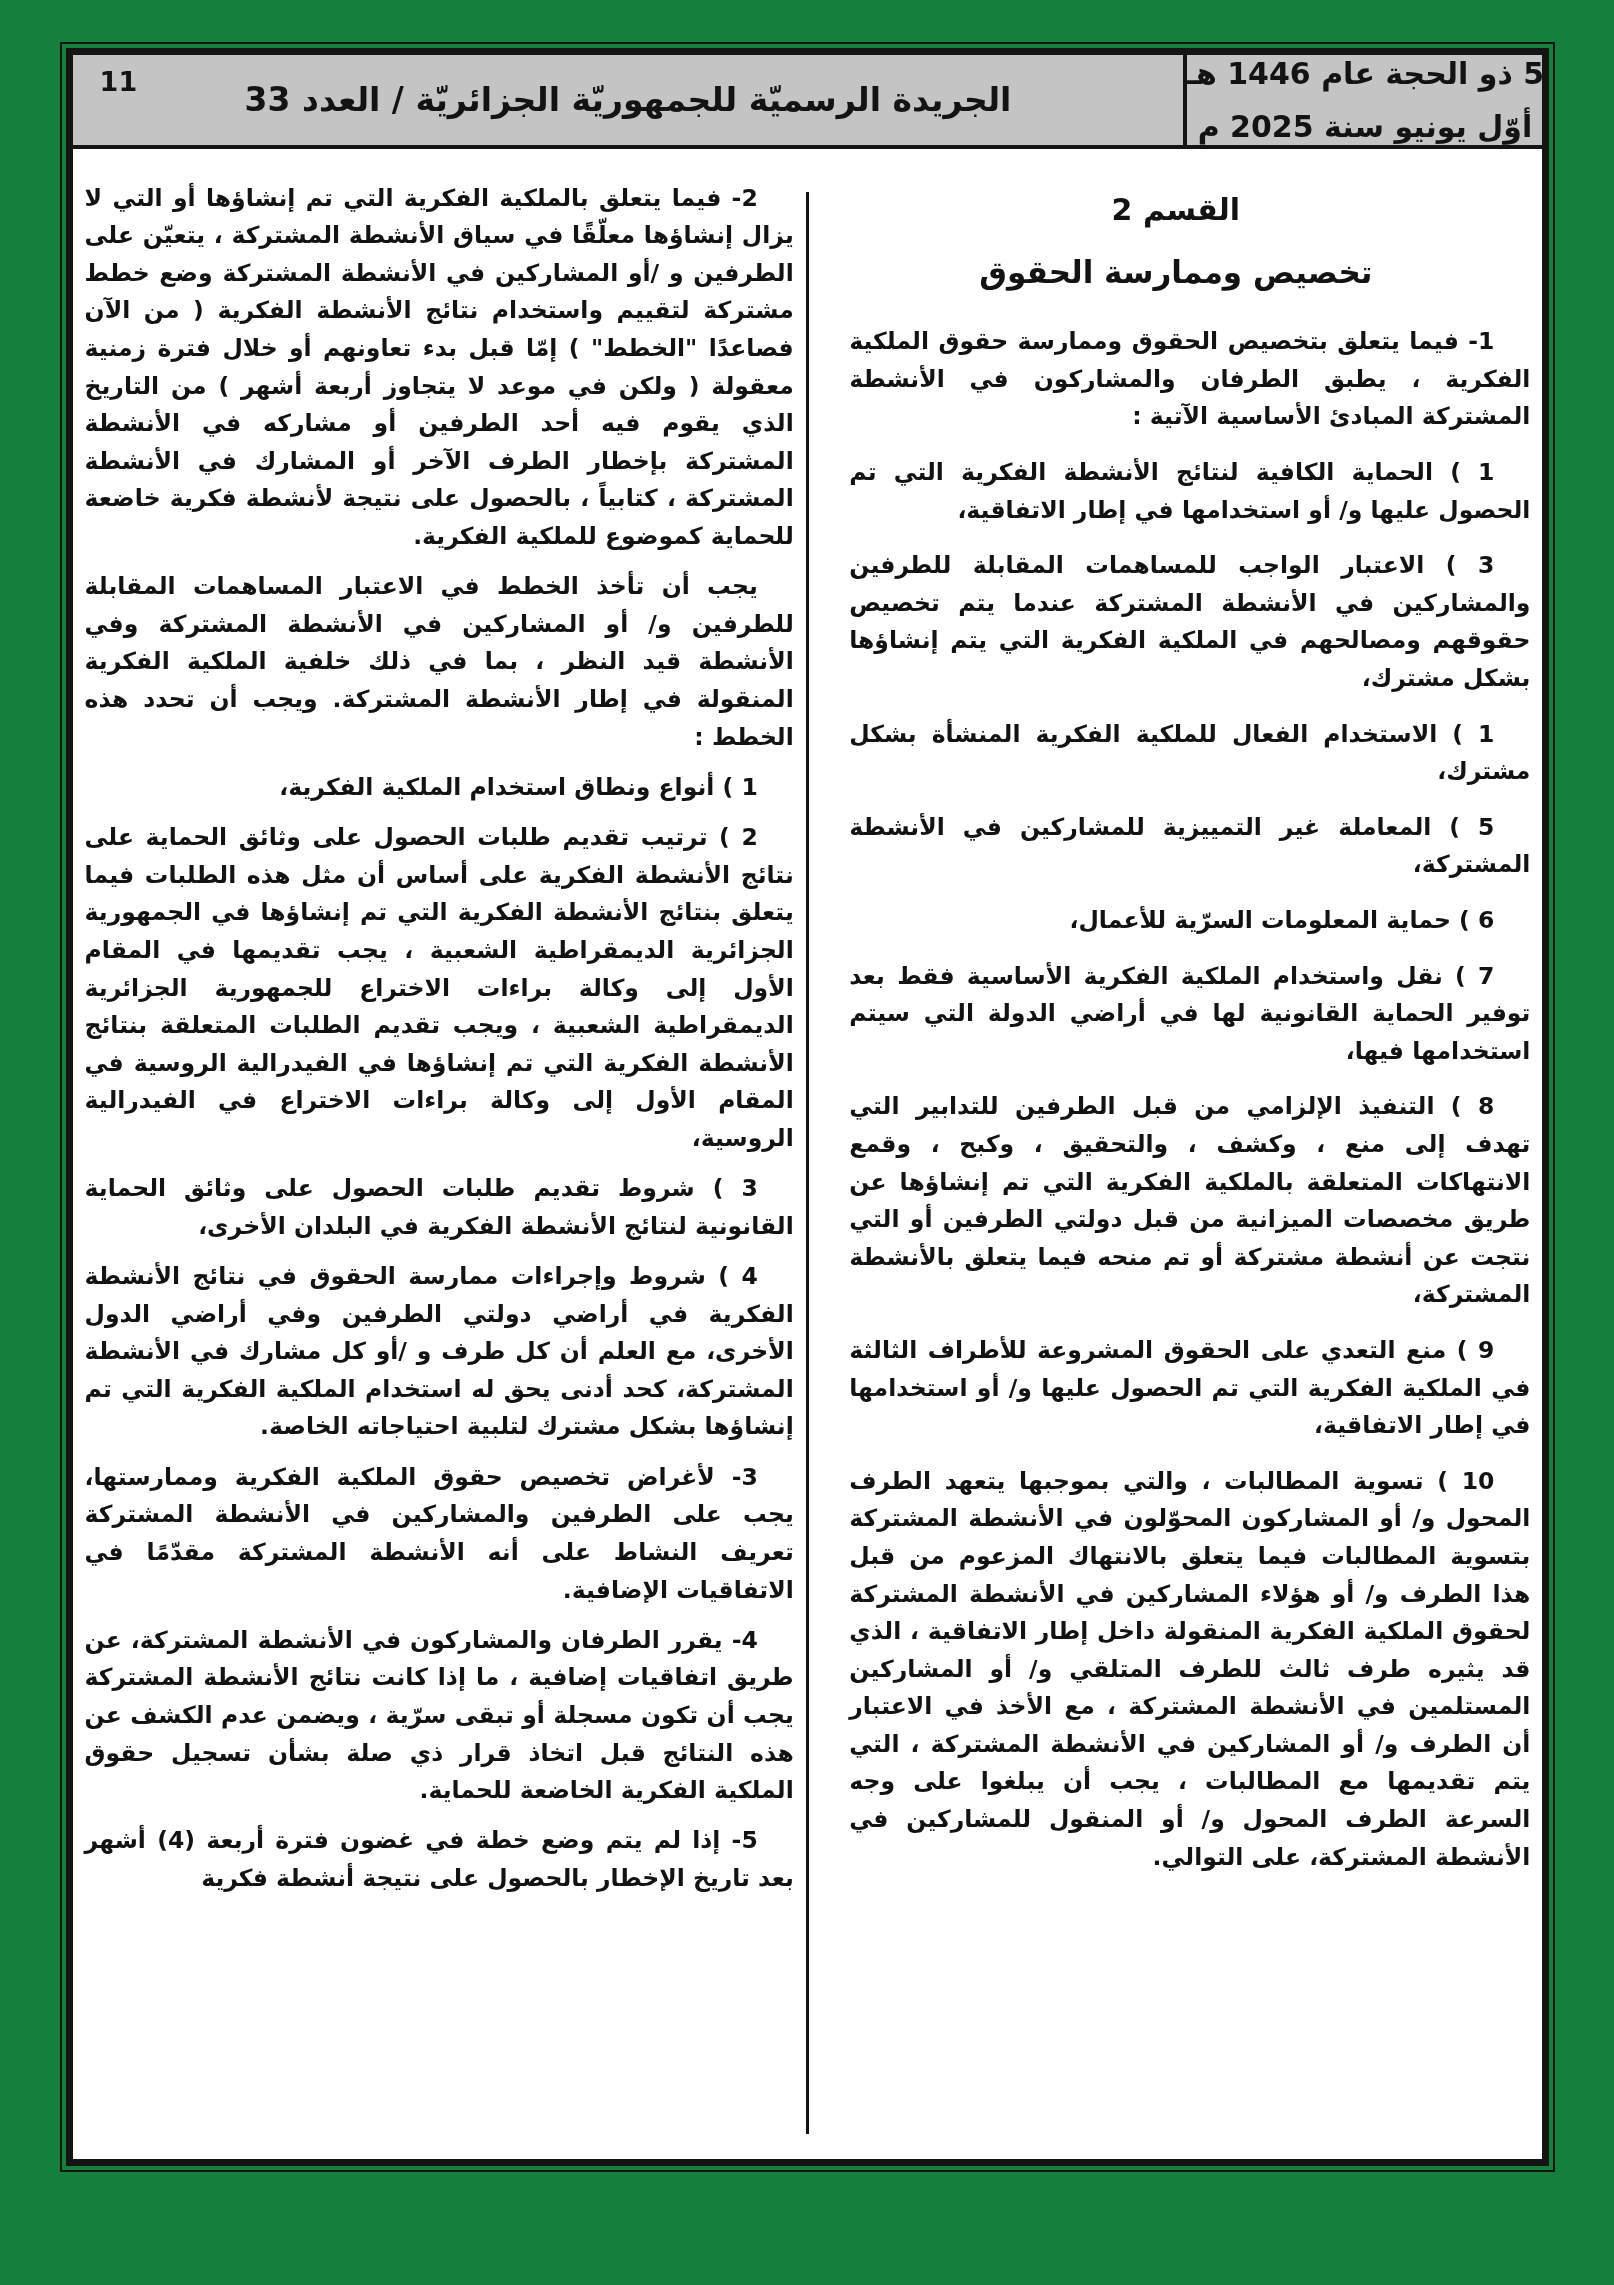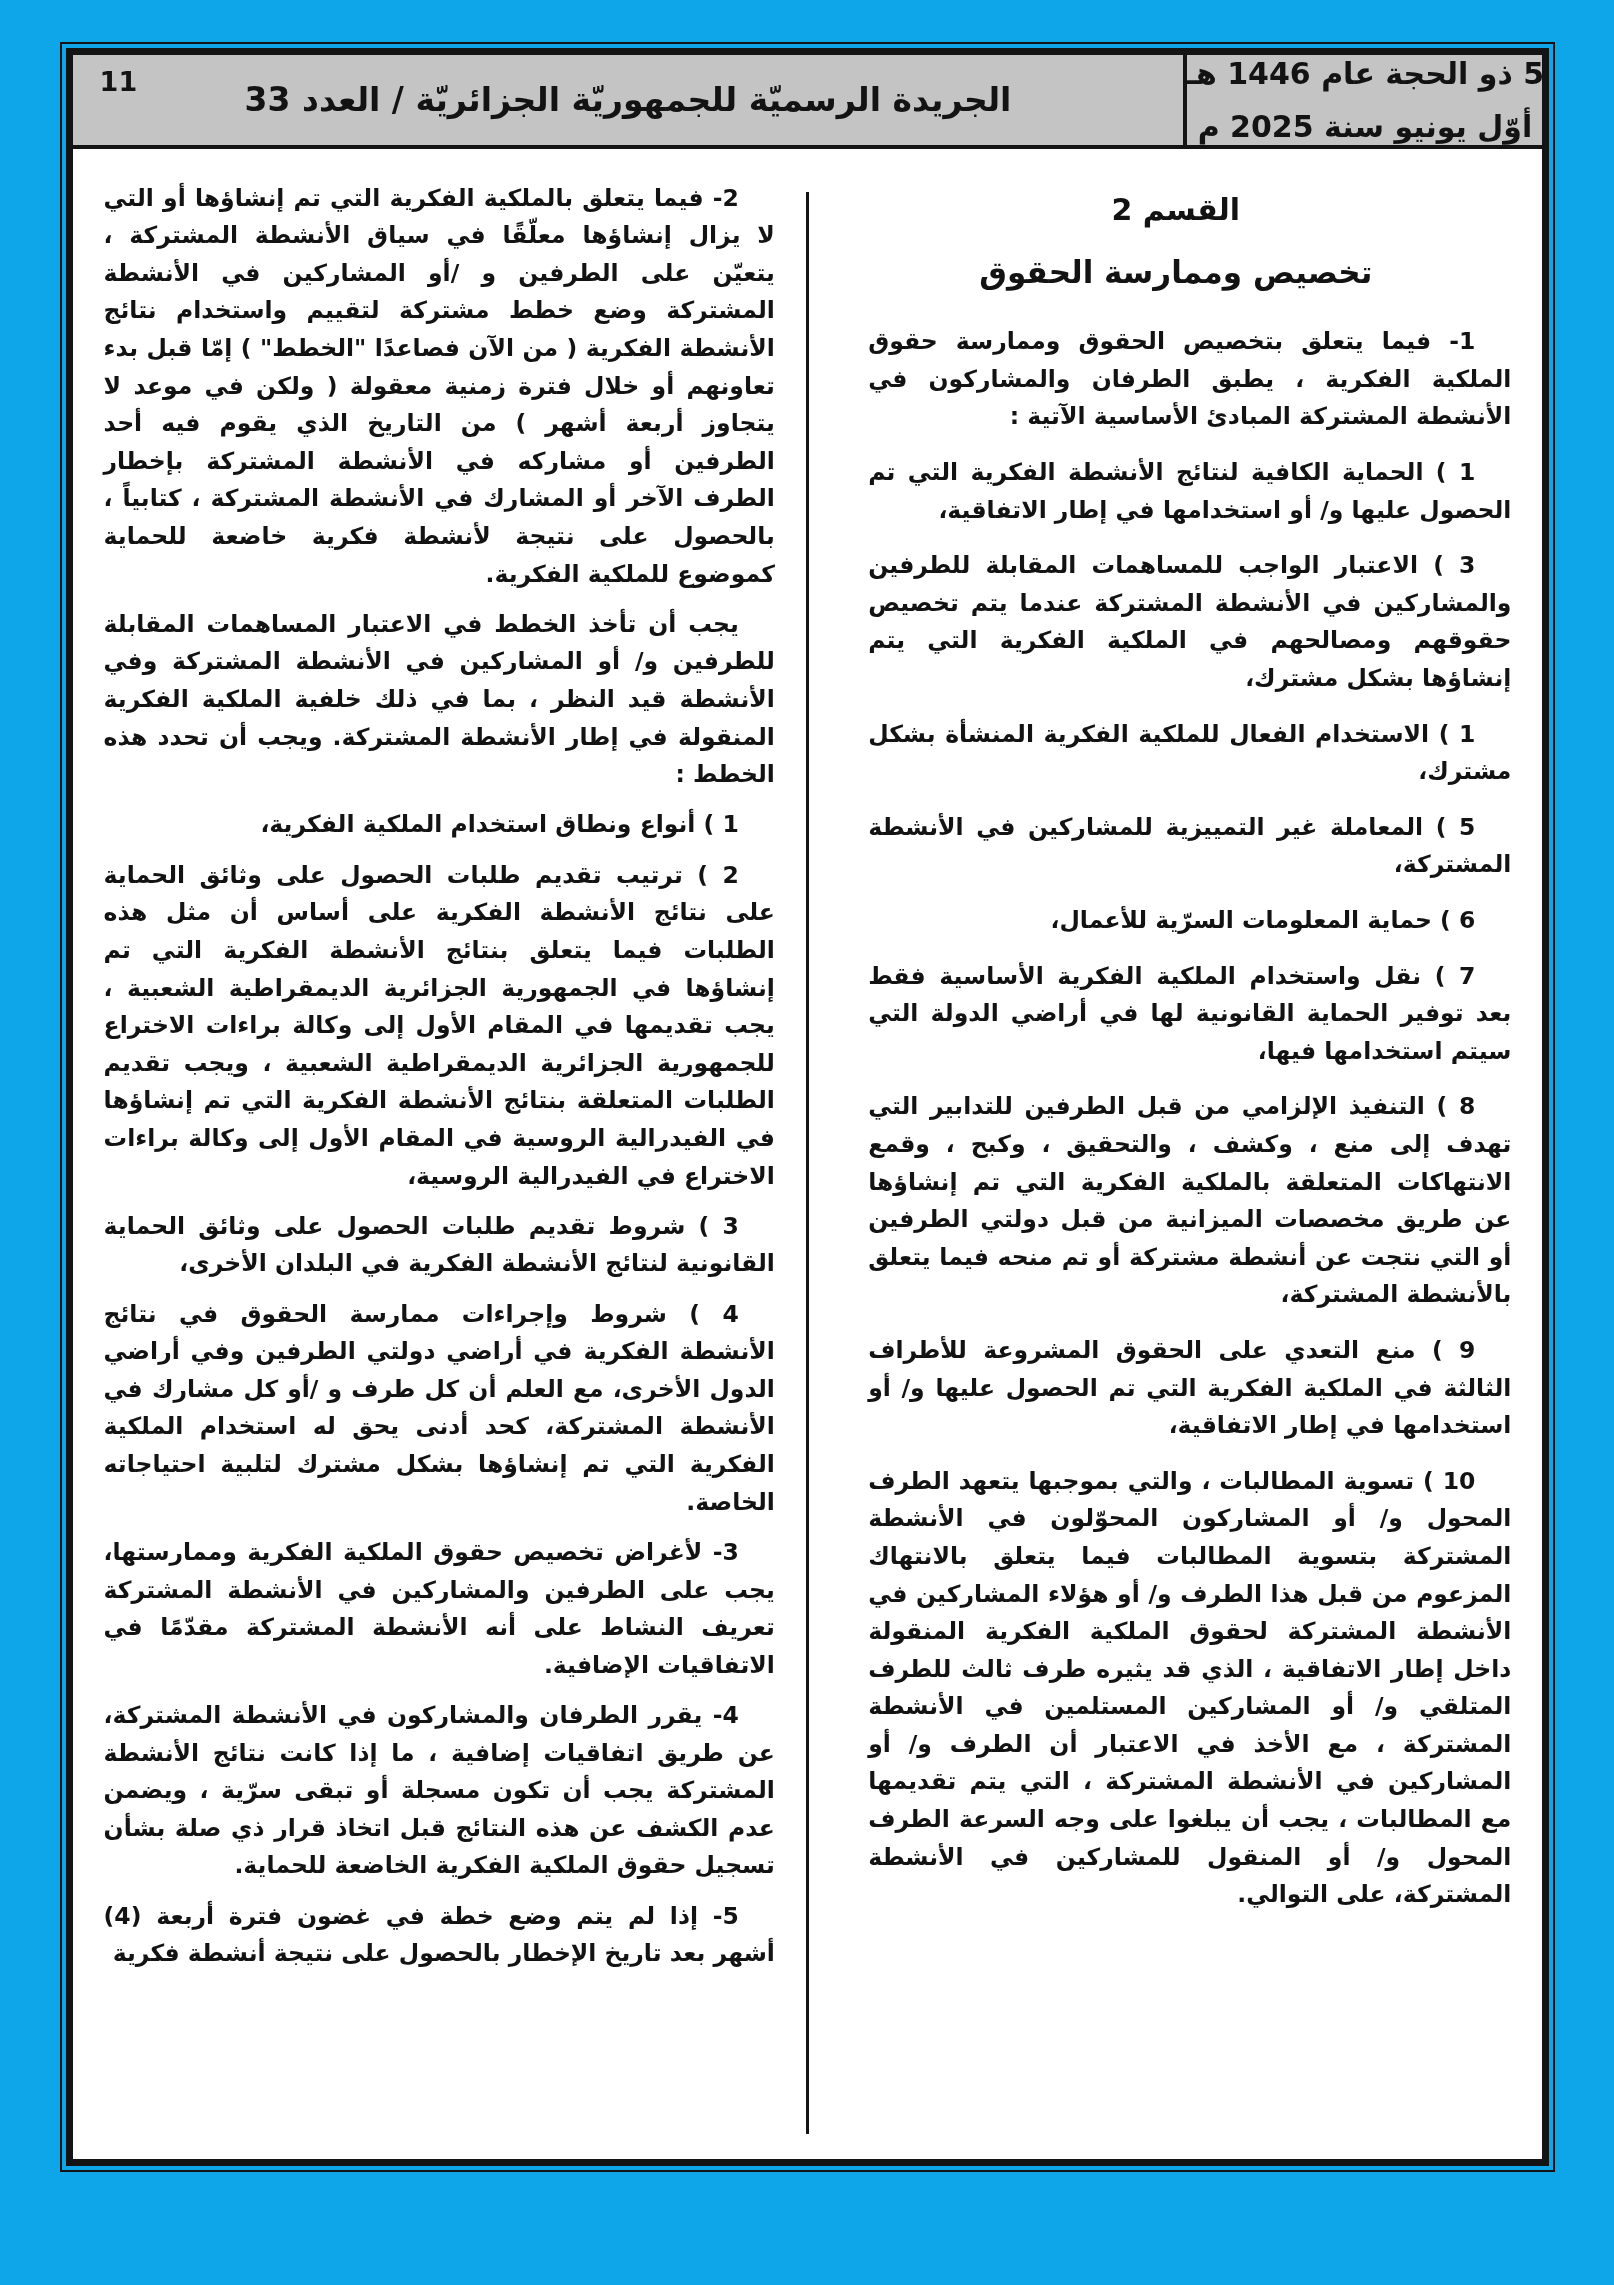--- a/index.html
+++ b/index.html
@@ -1,31 +1,31 @@
 <!DOCTYPE html>
 <html lang="ar" style="font-size:14.5px"><head>
 <meta charset="utf-8">
 <style>
   html,body{margin:0;padding:0;background:#ffffff;}
-  .page{position:relative;width:1615px;height:2285px;background:#0ea5e9;overflow:hidden;
+  .page{position:relative;width:1615px;height:2285px;background:#15803d;overflow:hidden;
         font-family:"DejaVu Sans", sans-serif;color:#131313;}
   .frame-outer{position:absolute;left:60px;top:42px;width:1491px;height:2126px;
         border:2.7px solid #141414;}
   .frame-inner{position:absolute;left:3.6px;top:3.6px;right:3.6px;bottom:3.6px;
         border:7.2px solid #141414;display:flex;flex-direction:column;background:#ffffff;}
   .header{height:90px;background:#c4c4c4;border-bottom:4.5px solid #141414;
         display:flex;flex-direction:row;align-items:stretch;position:relative;}
   .page-number{position:absolute;left:27px;top:11px;font-size:27px;font-weight:bold;}
   .title-area{flex:1;display:flex;align-items:center;justify-content:center;}
   .journal-title{font-size:33px;font-weight:bold;direction:rtl;text-align:center;}
   .date-box{width:355px;border-left:4.5px solid #141414;display:flex;flex-direction:column;
         justify-content:center;align-items:center;gap:18px;direction:rtl;}
   .date-line{font-size:30px;font-weight:bold;white-space:nowrap;}
   .content{flex:1;display:flex;flex-direction:row;direction:rtl;padding-top:31px;overflow:hidden;}
-  .col{width:729px;padding:0 31px;direction:rtl;overflow:hidden;}
+  .col{width:729px;padding:0 12px;direction:rtl;overflow:hidden;}
   .divider{width:3.6px;background:#141414;margin-top:12.7px;margin-bottom:25px;}
   .section-label{text-align:center;font-size:30px;font-weight:bold;margin:12.7px 0 27px 0;}
   .section-title{text-align:center;font-size:31px;font-weight:bold;margin:0 0 33px 0;}
   .para{font-size:23.5px;font-weight:bold;line-height:1.6;text-align:justify;
         text-indent:36px;margin:0;color:#131313;}
   .col-right .para{margin-bottom:18px;margin-left:28px;}
   .col-left .para{margin-bottom:12.7px;}
 </style>
 </head>
 <body>

